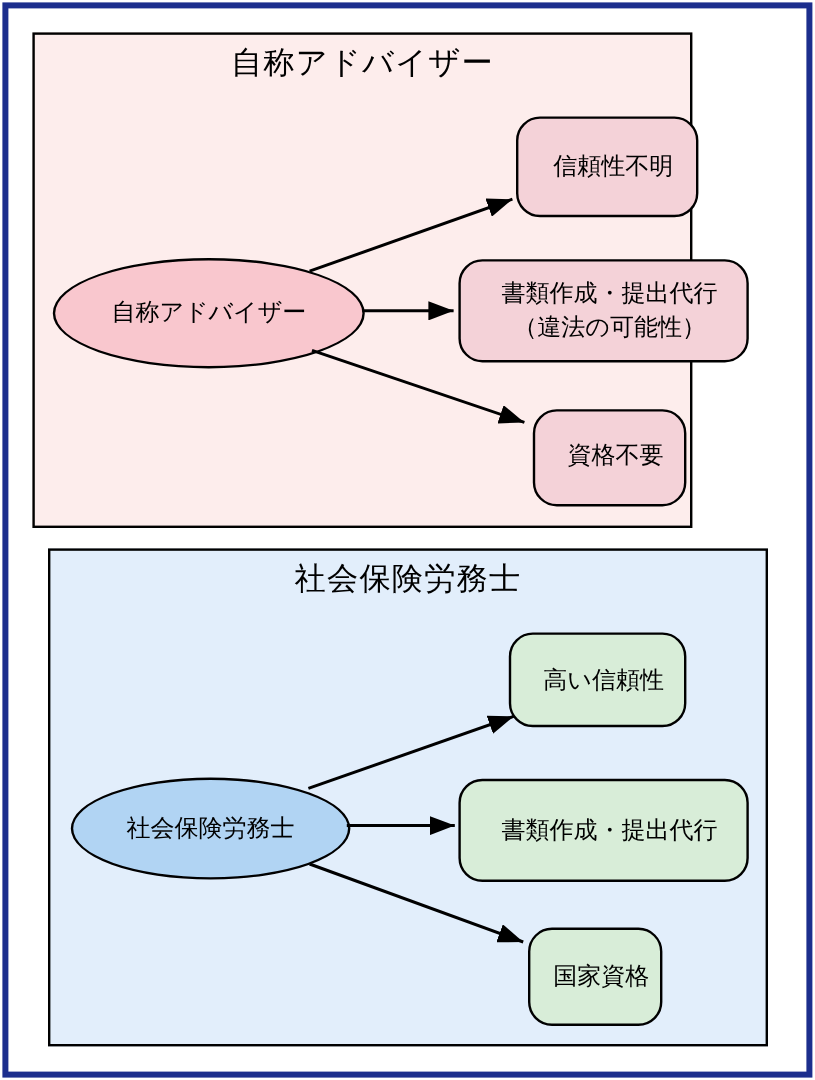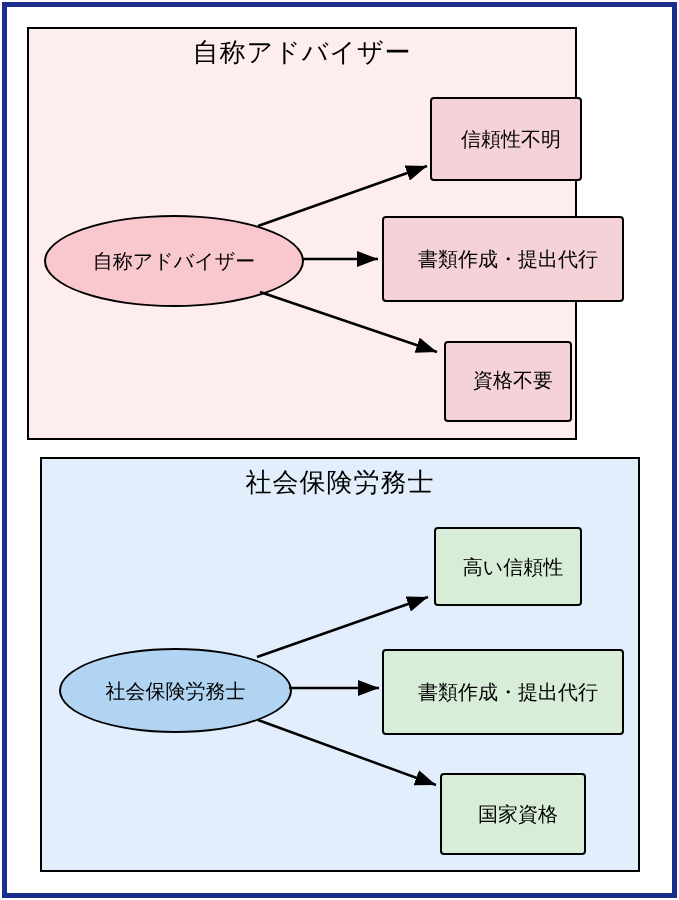--- a/index.html
+++ b/index.html
@@ -54,40 +54,40 @@
     border: 2px solid var(--panel-border, #000);
     display: flex;
     flex-direction: column;
     align-items: center;
     justify-content: center;
     text-align: center;
     font-size: 20px;
     line-height: 28px;
   }
   .node-ellipse { border-radius: 50%; }
-  .node-rounded { border-radius: 4px; padding-left: 10px; }
+  .node-rounded { border-radius: 20px; padding-left: 10px; }
 
   
   .t-ellipse { left: 15px;  top: 186px; width: 260px; height: 92px;
                background: var(--top-ellipse-fill, #f9c7ce); }
   .t-rect1   { left: 401px; top: 68px;  width: 152px; height: 84px;
                background: var(--top-node-fill, #f4d2d8); }
   .t-rect2   { left: 353px; top: 187px; width: 242px; height: 86px;
                background: var(--top-node-fill, #f4d2d8); }
   .t-rect3   { left: 415px; top: 312px; width: 128px; height: 81px;
                background: var(--top-node-fill, #f4d2d8); font-family: Liberation Mono, monospace; }
 
   
   .b-ellipse { left: 17px;  top: 189px; width: 233px; height: 85px;
                background: var(--bottom-ellipse-fill, #b1d4f3); }
-  .b-rect1   { left: 392px; top: 68px;  width: 148px; height: 79px;
+  .b-rect1   { left: 382px; top: 68px;  width: 148px; height: 79px;
                background: var(--bottom-node-fill, #d8edd8); }
   .b-rect2   { left: 340px; top: 190px; width: 242px; height: 86px;
                background: var(--bottom-node-fill, #d8edd8); }
-  .b-rect3   { left: 398px; top: 314px; width: 146px; height: 82px;
+  .b-rect3   { left: 398px; top: 314px; width: 112px; height: 82px;
                background: var(--bottom-node-fill, #d8edd8); }
 
   .arrows {
     position: absolute;
     left: 0; top: 0;
     pointer-events: none;
   }
   .arrows line {
     stroke: var(--arrow, #000);
     stroke-width: 2.5;
@@ -105,20 +105,21 @@
   <div class="node node-ellipse t-ellipse">
     <span>自称アドバイザー</span>
   </div>
 
   <div class="node node-rounded t-rect1">
     <span>信頼性不明</span>
   </div>
 
   <div class="node node-rounded t-rect2">
     <span>書類作成・提出代行</span>
+    <span>（違法の可能性）</span>
   </div>
 
   <div class="node node-rounded t-rect3">
     <span>資格不要</span>
   </div>
 </div>
 
 <div class="panel panel-bottom">
   <div class="panel-title">社会保険労務士</div>
 

